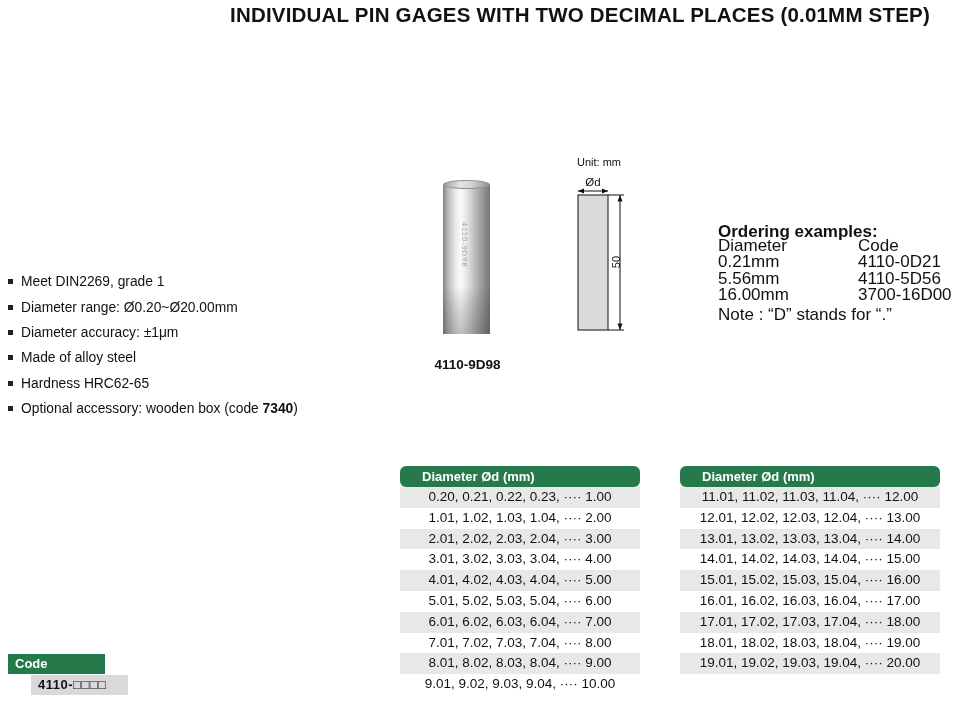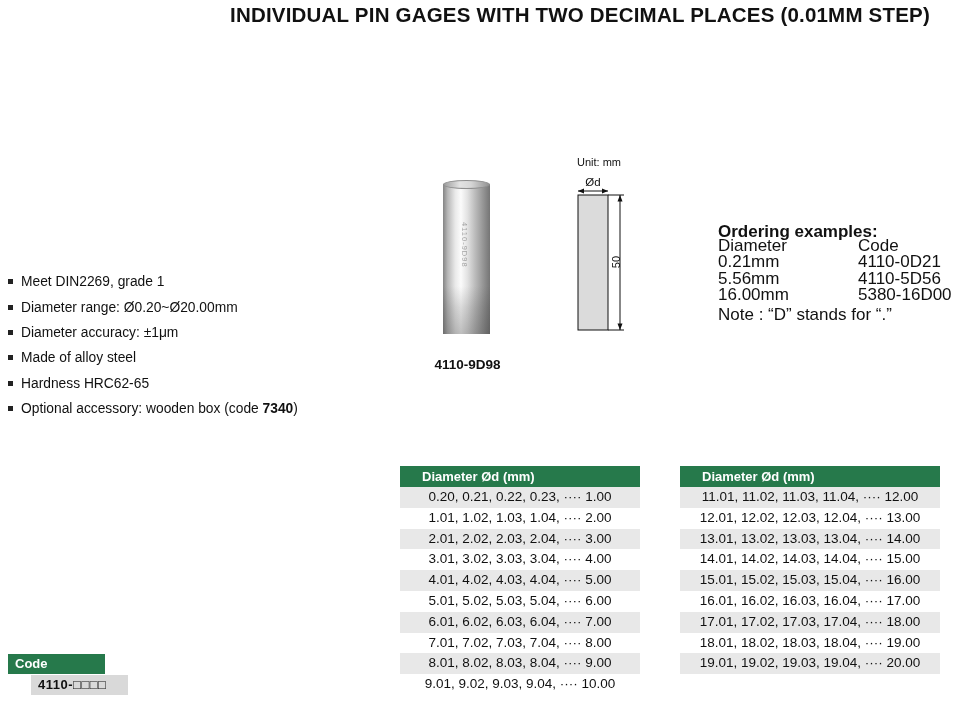--- a/index.html
+++ b/index.html
@@ -60,21 +60,21 @@
   }
   .code-val {
     left:8px; top:675px; width:97px; height:20px; background:var(--bar-gray,#d9d9d9);
     font-weight:bold; font-size:13px; line-height:20px; padding-left:7px; letter-spacing:0.5px;margin-left:23px;
   }
 
   
   .dtable { top:466px; }
   .dtable .thead {
     height:21px; background:var(--green,#26794b); color:#fff; font-weight:bold;
-    font-size:13px; line-height:21px; padding-left:22px;
+    font-size:13px; line-height:21px; padding-left:22px;border-radius:6px;
   }
   .dtable .trow {
     height:20.8px; font-size:13.5px; line-height:20.8px; text-align:center; white-space:nowrap;
   }
   .dtable > div:nth-child(even) { background:var(--row-alt,#e8e8e8); }
 </style>
 </head>
 <body>
 
 <div class="abs title">INDIVIDUAL PIN GAGES WITH TWO DECIMAL PLACES (0.01MM STEP)</div>
@@ -140,21 +140,21 @@
   <div class="ord-row">
     <span class="ord-dia">0.21mm</span>
     <span>4110-0D21</span>
   </div>
   <div class="ord-row">
     <span class="ord-dia">5.56mm</span>
     <span>4110-5D56</span>
   </div>
   <div class="ord-row">
     <span class="ord-dia">16.00mm</span>
-    <span>5380-16D00</span>
+    <span>3700-16D00</span>
   </div>
   <div class="ord-note">Note : “D” stands for “.”</div>
 </div>
 
 <div class="abs code-head">Code</div>
 <div class="abs code-val">4110-□□□□</div>
 
 <div class="abs dtable" style="left:400px; width:240px;">
   <div class="thead">Diameter Ød (mm)</div>
   <div class="trow">0.20, 0.21, 0.22, 0.23, ···· 1.00</div>

